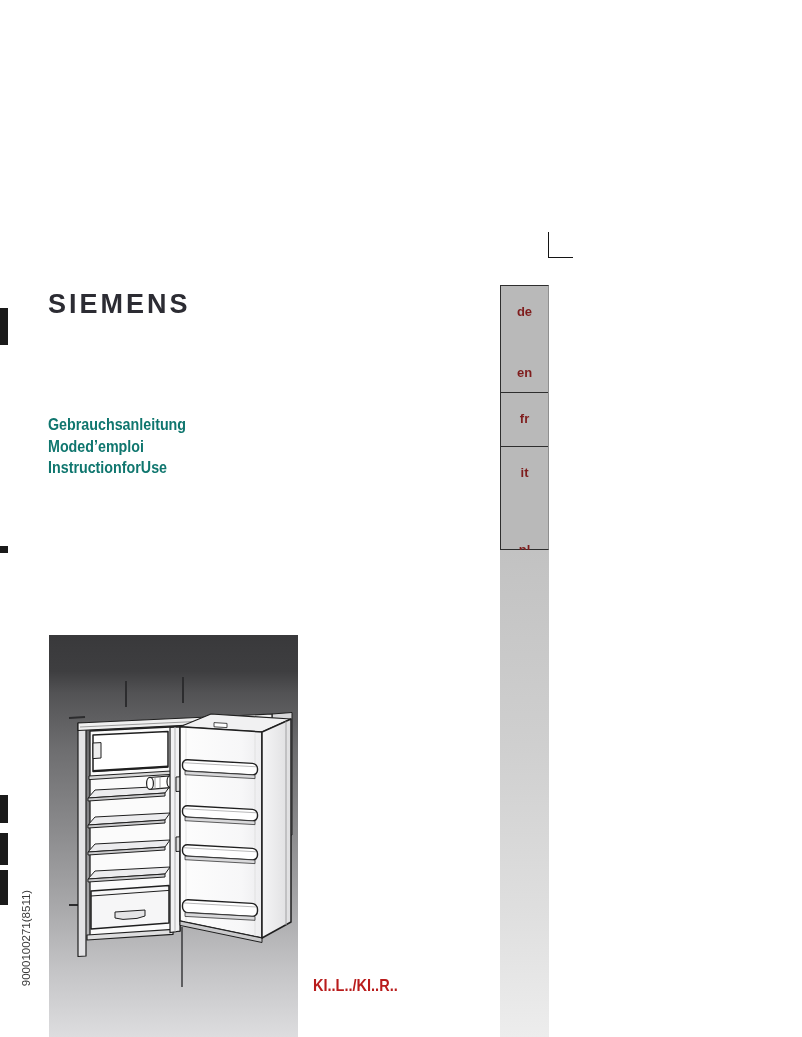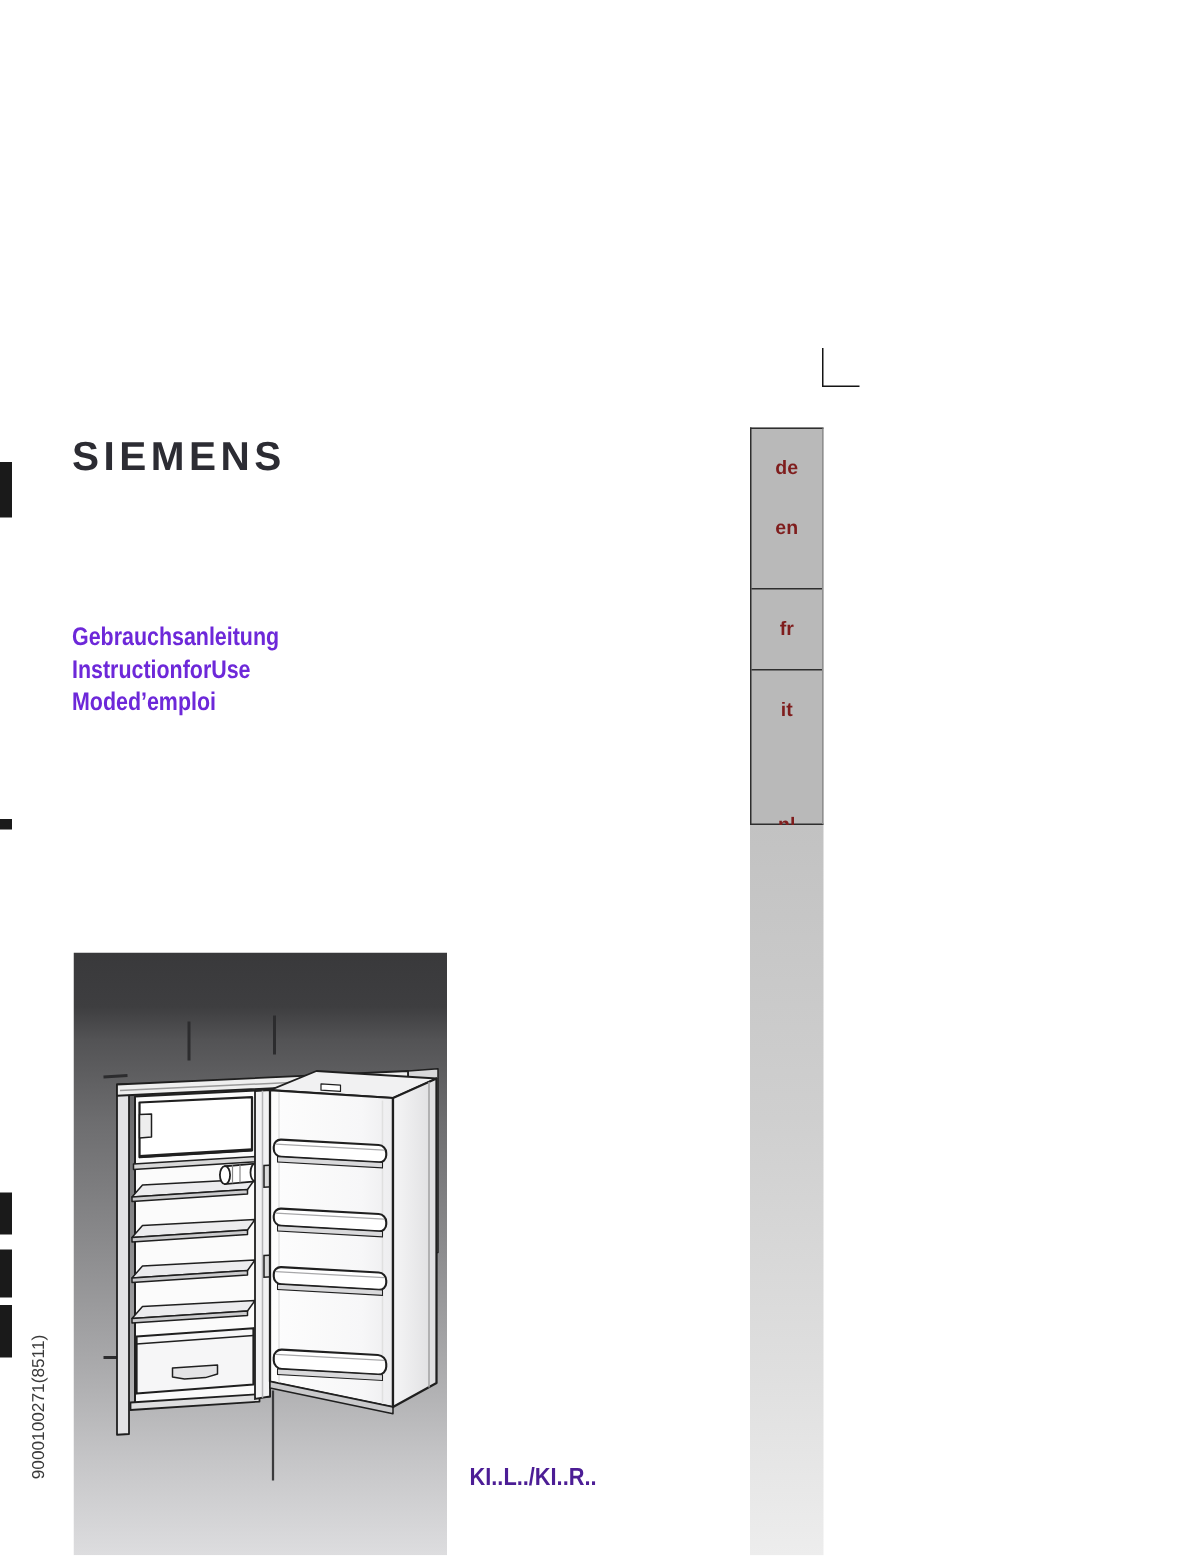--- a/index.html
+++ b/index.html
@@ -5,21 +5,21 @@
   html,body{margin:0;padding:0;background:#ffffff;}
   .page{
     position:relative;width:694px;height:1037px;background:#fff;
     font-family:"Liberation Sans",sans-serif;overflow:hidden;
   }
   .cond{display:inline-block;transform:scaleX(.84);transform-origin:0 50%;white-space:nowrap;}
   .logo{
     position:absolute;left:48px;top:289px;
     font-size:27px;font-weight:700;letter-spacing:3px;color:#2c2c33;
   }
-  .titles{position:absolute;font-size:17px;font-weight:700;color:#6d28d9;line-height:21.7px;}
+  .titles{position:absolute;font-size:17px;font-weight:700;color:#0f766e;line-height:21.7px;}
   .titles-left{left:48px;top:414px;}
   .titles-right{left:264px;top:414px;}
   .reg-mark{position:absolute;left:0;width:8px;background:#1a1a1a;}
   .crop-mark{
     position:absolute;left:548px;top:232px;width:24px;height:25px;
     border-left:1.6px solid #141414;border-bottom:1.6px solid #141414;
   }
   .tabs{
     position:absolute;left:500px;top:285px;width:49px;height:265px;
     background:#b9b9b9;box-sizing:border-box;
@@ -27,31 +27,31 @@
     border-bottom:1.5px solid #2e2e2e;border-right:1px solid #8f8f8f;
   }
   .tab-divider{position:absolute;left:0;width:100%;height:1.5px;background:#2e2e2e;}
   .tab-divider.d1{top:105.5px;}
   .tab-divider.d2{top:159.5px;}
   .tab-label{
     position:absolute;left:0;width:100%;text-align:center;
     font-size:13px;font-weight:700;color:#7f1d1d;
   }
   .tab-label.l-de{top:18px;}
-  .tab-label.l-en{top:58px;text-align:center;}
+  .tab-label.l-en{top:79px;text-align:center;}
   .tab-label.l-fr{top:125px;text-align:center;}
   .tab-label.l-it{top:179px;}
   .tab-label.l-nl{top:228px;margin-top:28px;}
   .tab-tail{
     position:absolute;left:500px;top:550px;width:49px;height:487px;
     background:linear-gradient(180deg,#c2c2c2 0%,#cfcfcf 40%,#dfdfdf 75%,#ededed 100%);
   }
   .illustration{position:absolute;left:49px;top:635px;width:249px;height:402px;}
   .illustration svg{display:block;}
-  .model{position:absolute;left:313px;top:976px;font-size:16.5px;font-weight:700;color:#4c1d95;}
+  .model{position:absolute;left:313px;top:976px;font-size:16.5px;font-weight:700;color:#b91c1c;}
   .model .cond{transform:scaleX(.88);}
   .vcode{
     position:absolute;left:-30px;top:931px;width:114px;height:14px;
     transform:rotate(-90deg);transform-origin:center;
     font-size:11.5px;color:#3a3a3a;text-align:center;white-space:nowrap;
   }
 </style>
 </head>
 <body>
 
@@ -62,22 +62,22 @@
   <div class="reg-mark" style="top:795px;height:28px;"></div>
   <div class="reg-mark" style="top:833px;height:32px;"></div>
   <div class="reg-mark" style="top:870px;height:35px;"></div>
 
   <div class="crop-mark"></div>
 
   <div class="logo">SIEMENS</div>
 
   <div class="titles titles-left">
     <div><span class="cond">Gebrauchsanleitung</span></div>
+    <div><span class="cond">Moded’emploi</span></div>
     <div><span class="cond">InstructionforUse</span></div>
-    <div><span class="cond">Moded’emploi</span></div>
   </div>
 
 
   <div class="tabs">
     <div class="tab-label l-de">de</div>
     <div class="tab-label l-en">en</div>
     <div class="tab-divider d1"></div>
     <div class="tab-label l-fr">fr</div>
     <div class="tab-divider d2"></div>
     <div class="tab-label l-it">it</div>

